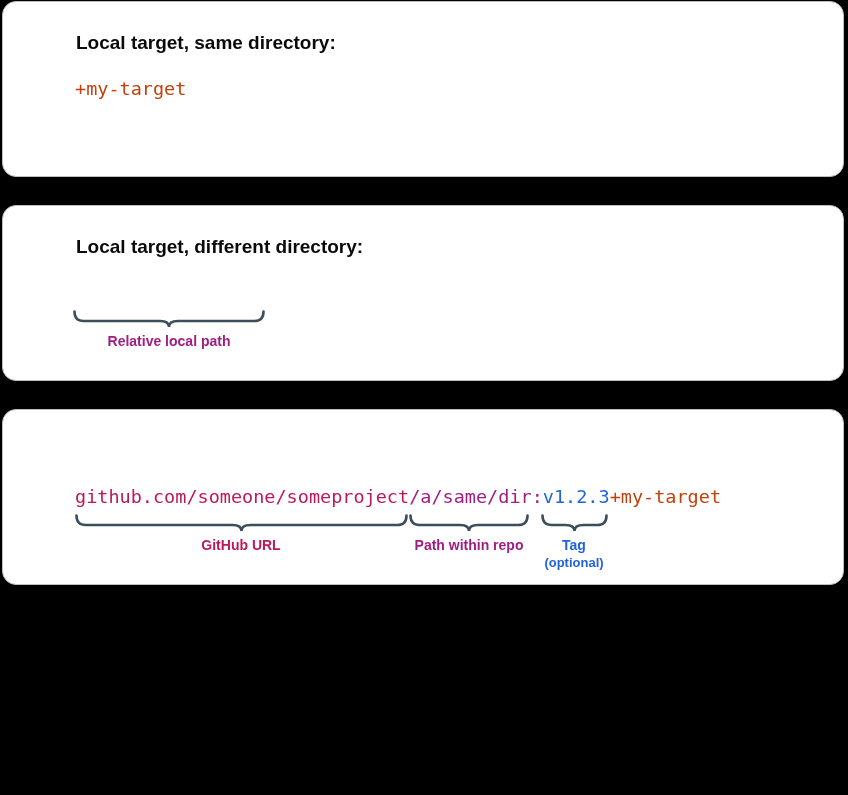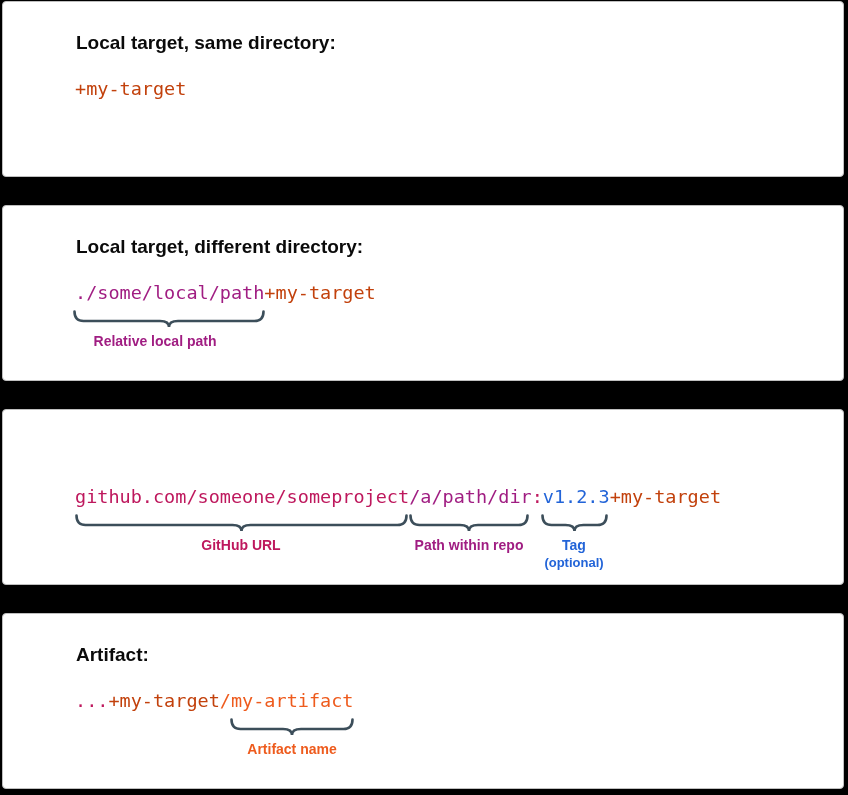--- a/index.html
+++ b/index.html
@@ -1,19 +1,19 @@
 <!DOCTYPE html>
 <html><head>
 <meta charset="utf-8">
 <style>
   html,body{margin:0;padding:0;background:#000;}
   #root{position:relative;width:848px;height:795px;background:#000;overflow:hidden;
         font-family:"Liberation Sans",sans-serif;}
   .card{position:absolute;left:2px;width:840px;height:174px;background:#fff;
-        border:1px solid #bfbfbf;border-radius:4px;}
+        border:1px solid #bfbfbf;border-radius:14px;}
   #card1{top:1px}
   #card2{top:205px}
   #card3{top:409px}
   #card4{top:613px}
   .title{position:absolute;left:73px;top:30px;font-size:19px;font-weight:bold;
          color:#0a0a0a;white-space:nowrap;}
   .code{position:absolute;left:72px;top:76px;font-family:"DejaVu Sans Mono",monospace;
         font-size:18.5px;white-space:pre;letter-spacing:0;}
   .c-default{color:#be185d}
   .c-green{color:#c2410c}
@@ -31,46 +31,37 @@
 
 <div id="root">
 
   <div class="card" id="card1">
     <div class="title">Local target, same directory:</div>
     <div class="code"><span class="c-green">+my-target</span></div>
   </div>
 
   <div class="card" id="card2">
     <div class="title">Local target, different directory:</div>
-    <div class="code"><span class="c-purple">./some/local/path</span><span class="c-green">+my-target</span></div>
     <div class="brace" style="left:70px;width:192px"><svg width="192" height="20">
           <path d="M1.5,2.5 Q1.5,12 10.5,12 L87,12 Q96,12 96,18 Q96,12 105,12 L181.5,12 Q190.5,12 190.5,2.5" fill="none" stroke="#3c4e5a" stroke-width="2.6" stroke-linecap="round"></path>
         </svg></div>
-    <div class="blabel c-purple" style="left:152px">Relative local path</div>
+    <div class="blabel c-purple" style="left:166px">Relative local path</div>
   </div>
 
   <div class="card" id="card3">
-    <div class="code"><span class="c-default">github.com/someone/someproject</span><span class="c-purple">/a/path/dir</span><span class="c-default">:</span><span class="c-blue">v1.2.3</span><span class="c-green">+my-target</span></div>
+    <div class="code"><span class="c-default">github.com/someone/someproject</span><span class="c-purple">/a/same/dir</span><span class="c-default">:</span><span class="c-blue">v1.2.3</span><span class="c-green">+my-target</span></div>
     <div class="brace" style="left:72px;width:333px"><svg width="333" height="20">
           <path d="M1.5,2.5 Q1.5,12 10.5,12 L157.5,12 Q166.5,12 166.5,18 Q166.5,12 175.5,12 L322.5,12 Q331.5,12 331.5,2.5" fill="none" stroke="#3c4e5a" stroke-width="2.6" stroke-linecap="round"></path>
         </svg></div>
     <div class="brace" style="left:406px;width:120px"><svg width="120" height="20">
           <path d="M1.5,2.5 Q1.5,12 10.5,12 L51,12 Q60,12 60,18 Q60,12 69,12 L109.5,12 Q118.5,12 118.5,2.5" fill="none" stroke="#3c4e5a" stroke-width="2.6" stroke-linecap="round"></path>
         </svg></div>
     <div class="brace" style="left:538px;width:67px"><svg width="67" height="20">
           <path d="M1.5,2.5 Q1.5,12 10.5,12 L24.5,12 Q33.5,12 33.5,18 Q33.5,12 42.5,12 L56.5,12 Q65.5,12 65.5,2.5" fill="none" stroke="#3c4e5a" stroke-width="2.6" stroke-linecap="round"></path>
         </svg></div>
     <div class="blabel c-default" style="left:238px">GitHub URL</div>
     <div class="blabel c-purple" style="left:466px">Path within repo</div>
     <div class="blabel c-blue" style="left:571px">Tag</div>
     <div class="bsublabel c-blue" style="left:571px">(optional)</div>
   </div>
 
-  <div class="card" id="card4">
-    <div class="title">Artifact:</div>
-    <div class="code"><span class="c-default">...</span><span class="c-green">+my-target</span><span class="c-orange">/my-artifact</span></div>
-    <div class="brace" style="left:227px;width:124px"><svg width="124" height="20">
-          <path d="M1.5,2.5 Q1.5,12 10.5,12 L53,12 Q62,12 62,18 Q62,12 71,12 L113.5,12 Q122.5,12 122.5,2.5" fill="none" stroke="#3c4e5a" stroke-width="2.6" stroke-linecap="round"></path>
-        </svg></div>
-    <div class="blabel c-orange" style="left:289px">Artifact name</div>
-  </div>
 
 </div>
 
 </body></html>

